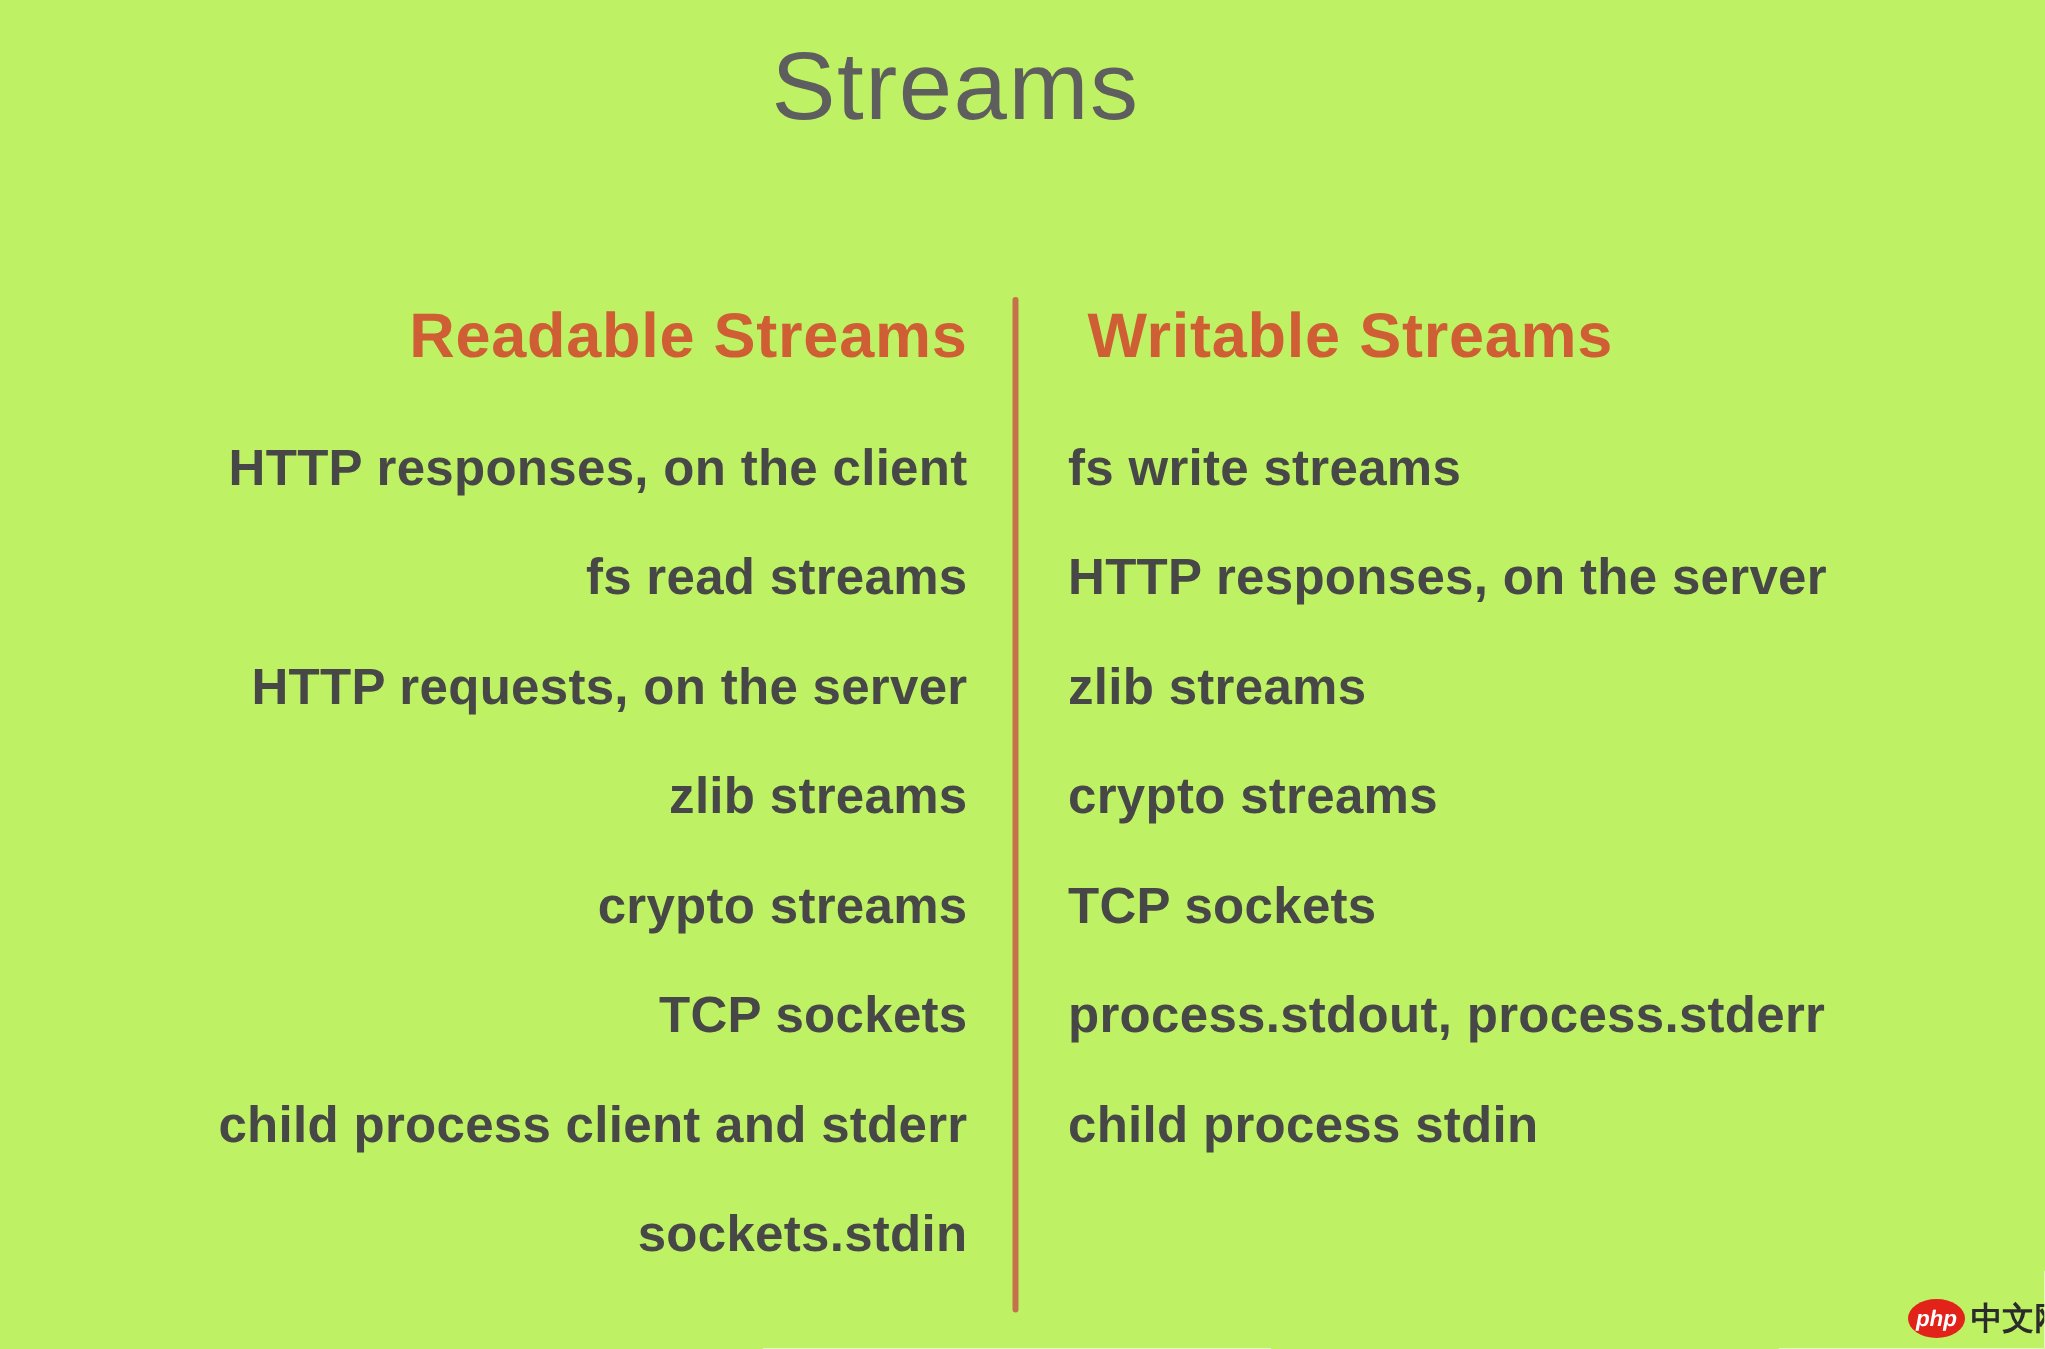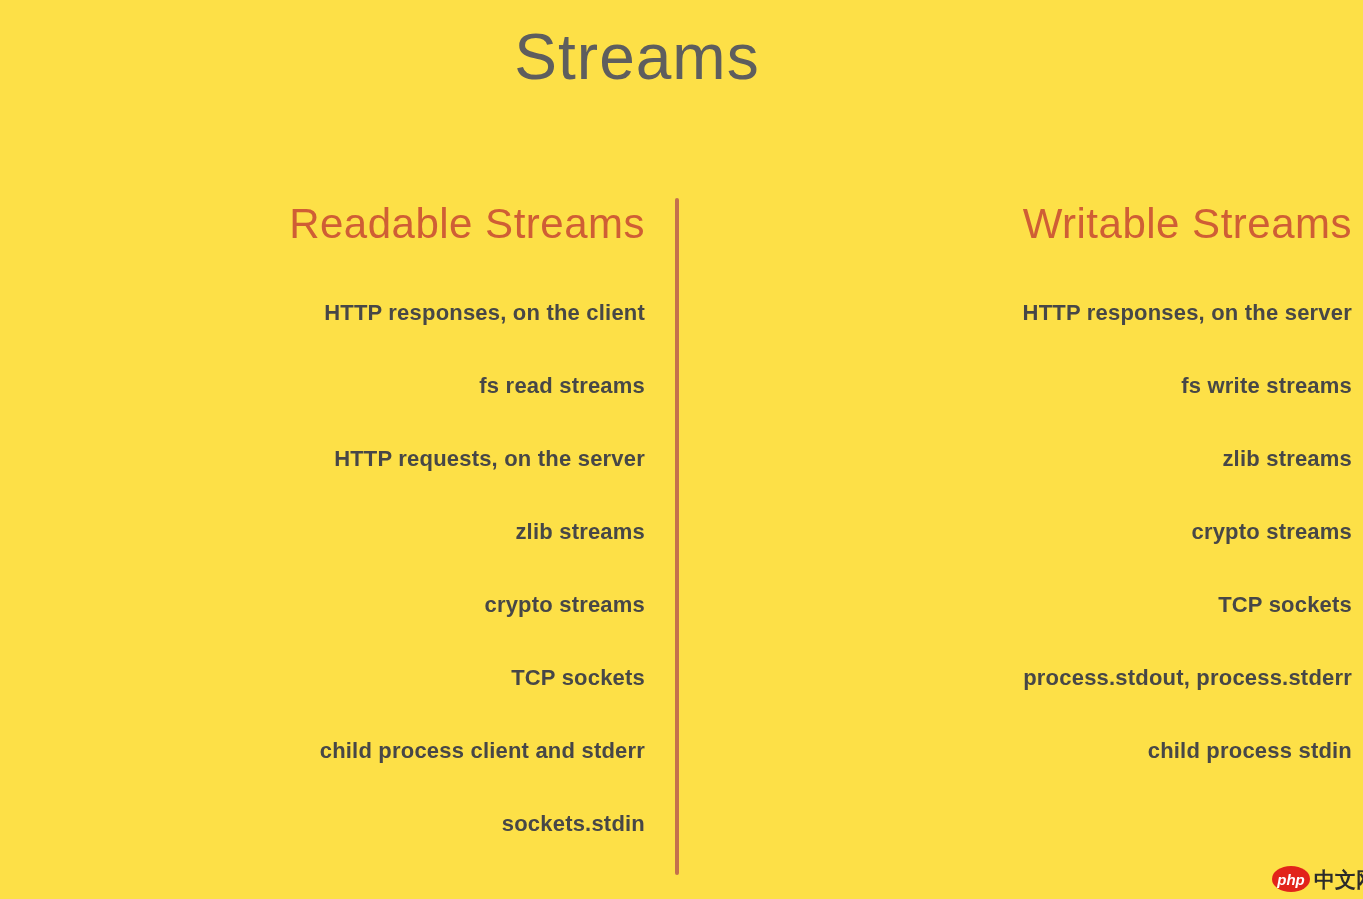--- a/index.html
+++ b/index.html
@@ -4,21 +4,21 @@
 <style>
   html, body {
     margin: 0;
     padding: 0;
     background: #ffffff;
   }
   .slide {
     position: relative;
     width: 1363px;
     height: 899px;
-    background: #fde047;
+    background: #bef264;
     overflow: hidden;
     font-family: "Liberation Sans", sans-serif;
   }
   .title {
     position: absolute;
     top: 20px;
     left: 0;
     width: 1274px;
     text-align: center;
     font-size: 64px;
@@ -32,25 +32,25 @@
     left: 0;
     display: flex;
     align-items: flex-start;
   }
   .col-left {
     width: 645px;
     text-align: right;
   }
   .col-right {
     width: 640px;
-    text-align: right;
+    text-align: left;
   }
   .col-header {
     font-size: 42px;
-    font-weight: normal;
+    font-weight: bold;
     color: #cf5e35;
     line-height: 52px;
     letter-spacing: 0.5px;
     white-space: nowrap;
   }
   .col-right .col-header {
     padding-left: 13px;
   }
   .divider {
     width: 4px;
@@ -58,21 +58,21 @@
     background: #c4714c;
     margin-left: 30px;
     margin-right: 33px;
     border-radius: 2px;
     flex: none;
   }
   .items {
     margin-top: 26px;
   }
   .item {
-    font-size: 22px;
+    font-size: 34px;
     font-weight: bold;
     color: #474747;
     line-height: 73px;
     white-space: nowrap;
     letter-spacing: 0.2px;
   }
   .watermark {
     position: absolute;
     left: 1272px;
     top: 866px;
@@ -123,22 +123,22 @@
         <div class="item">child process client and stderr</div>
         <div class="item">sockets.stdin</div>
       </div>
     </div>
 
     <div class="divider"></div>
 
     <div class="col-right">
       <div class="col-header">Writable Streams</div>
       <div class="items">
+        <div class="item">fs write streams</div>
         <div class="item">HTTP responses, on the server</div>
-        <div class="item">fs write streams</div>
         <div class="item">zlib streams</div>
         <div class="item">crypto streams</div>
         <div class="item">TCP sockets</div>
         <div class="item">process.stdout, process.stderr</div>
         <div class="item">child process stdin</div>
       </div>
     </div>
 
   </div>
 

